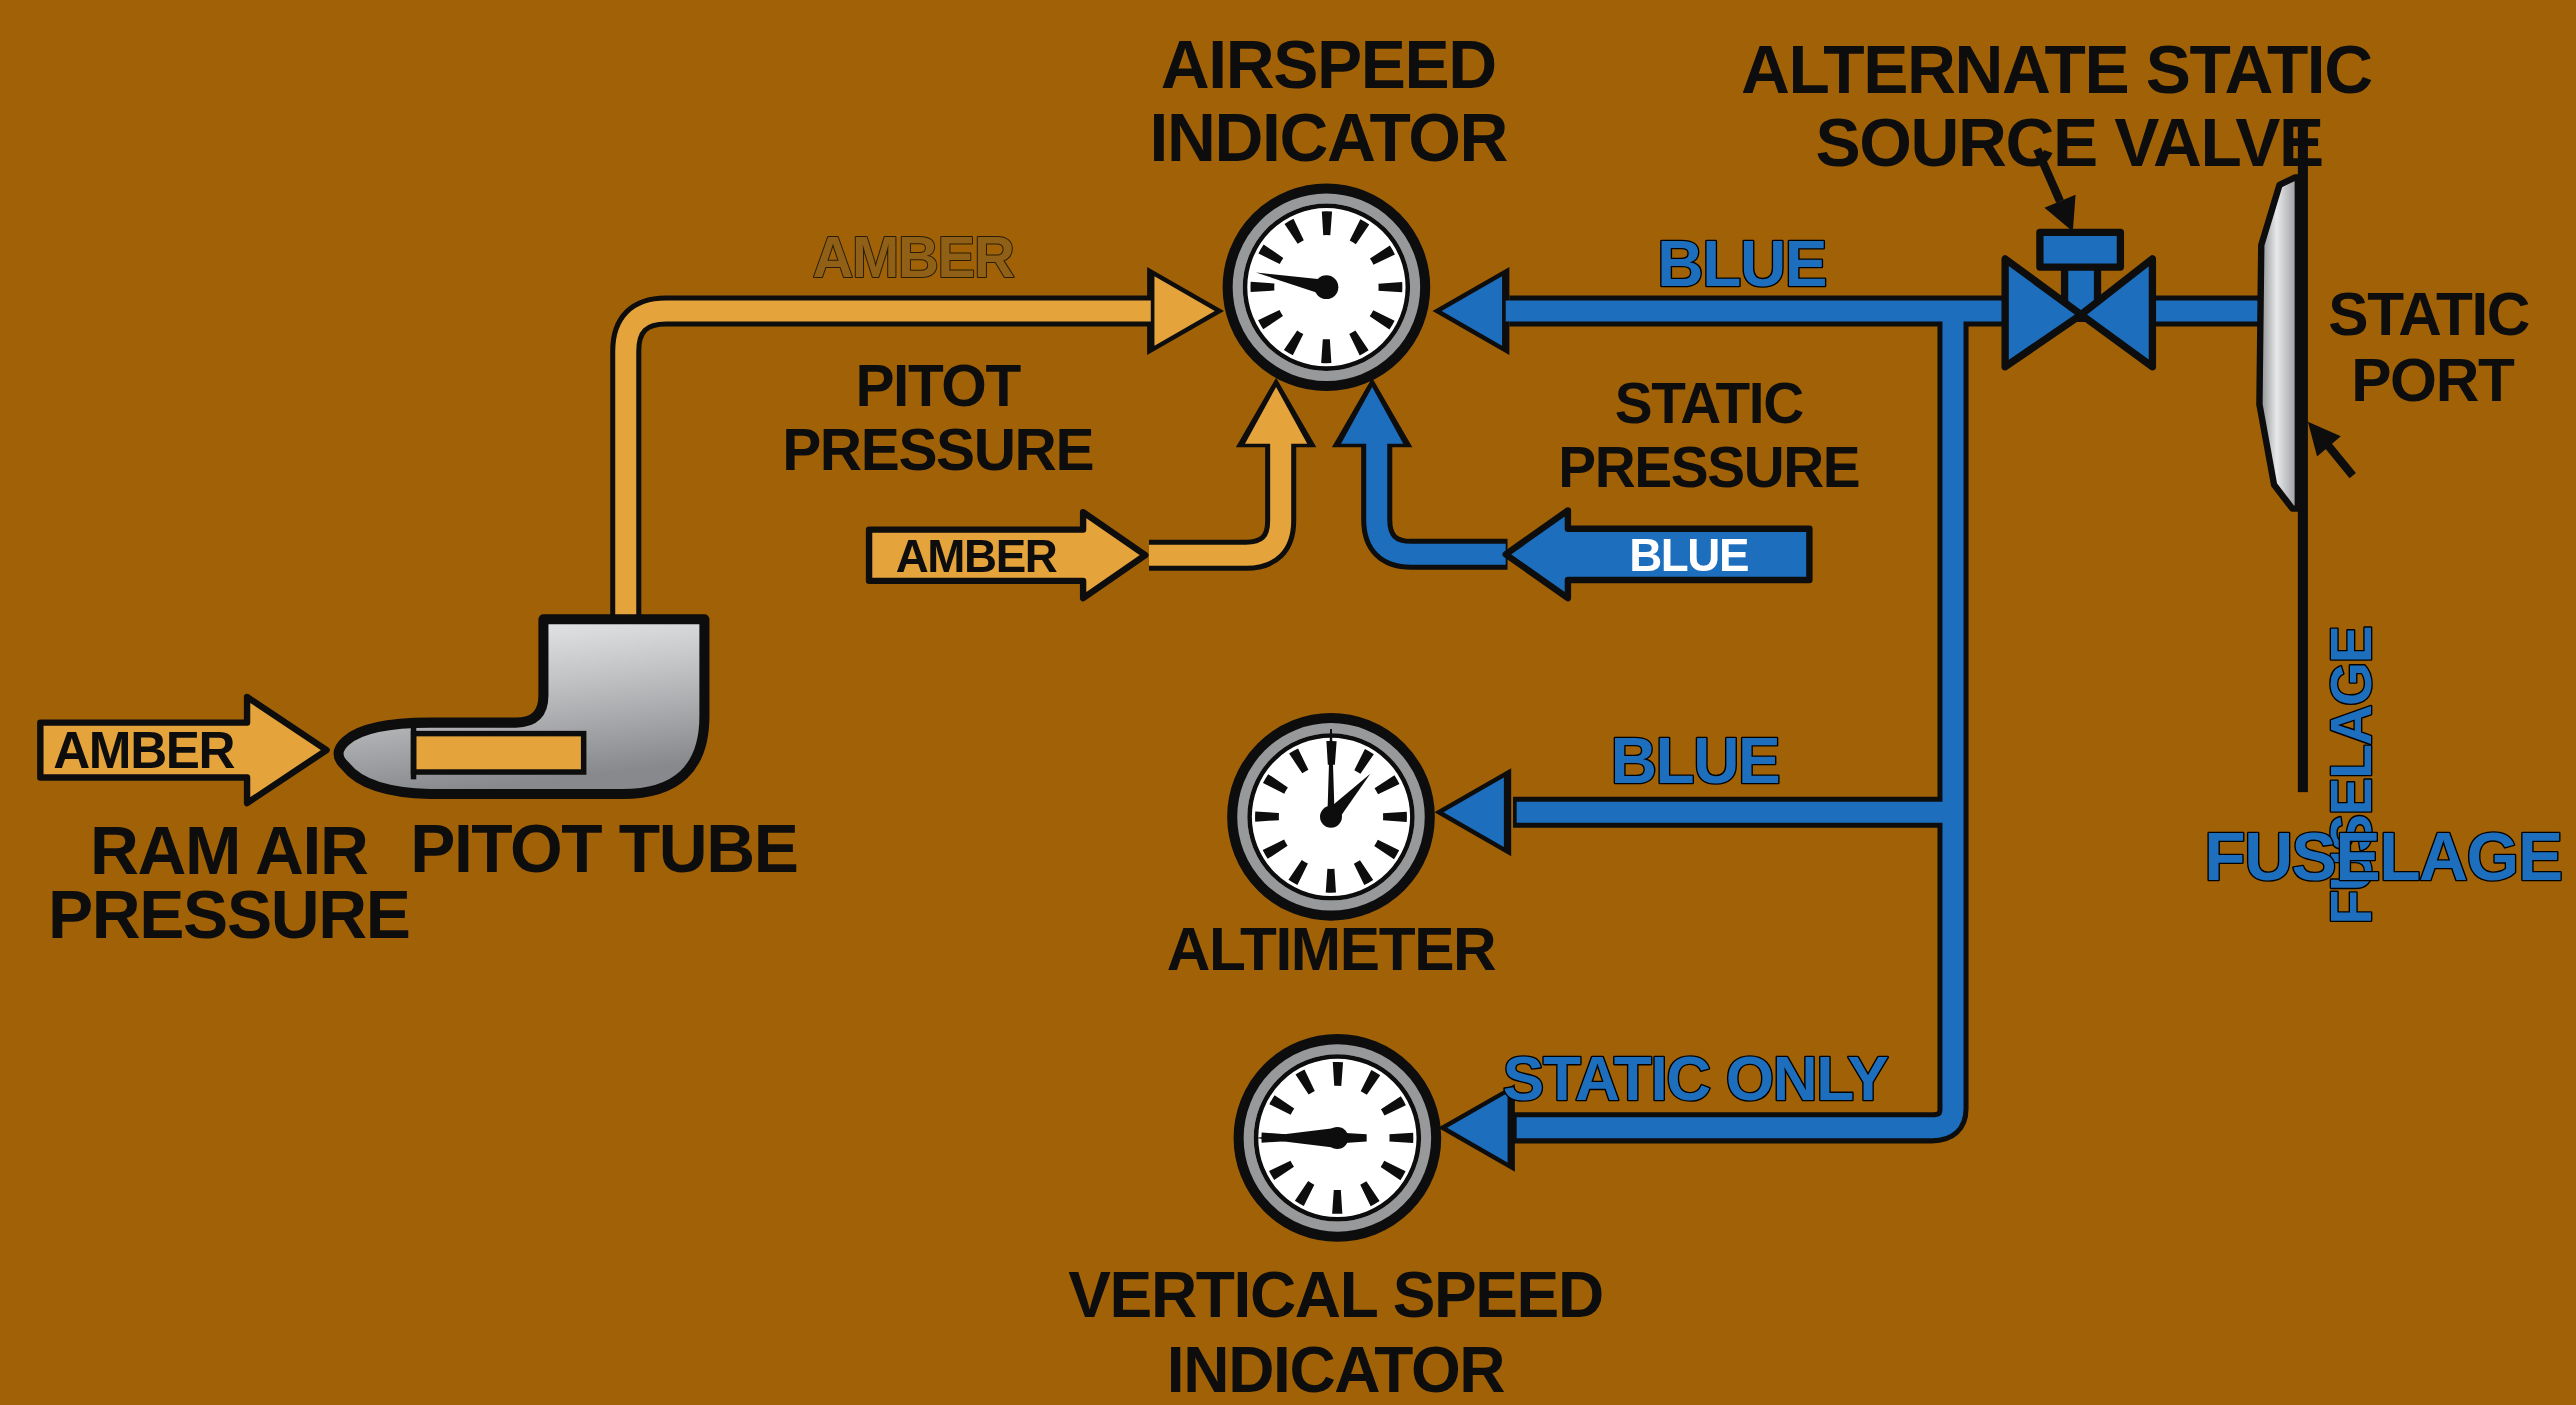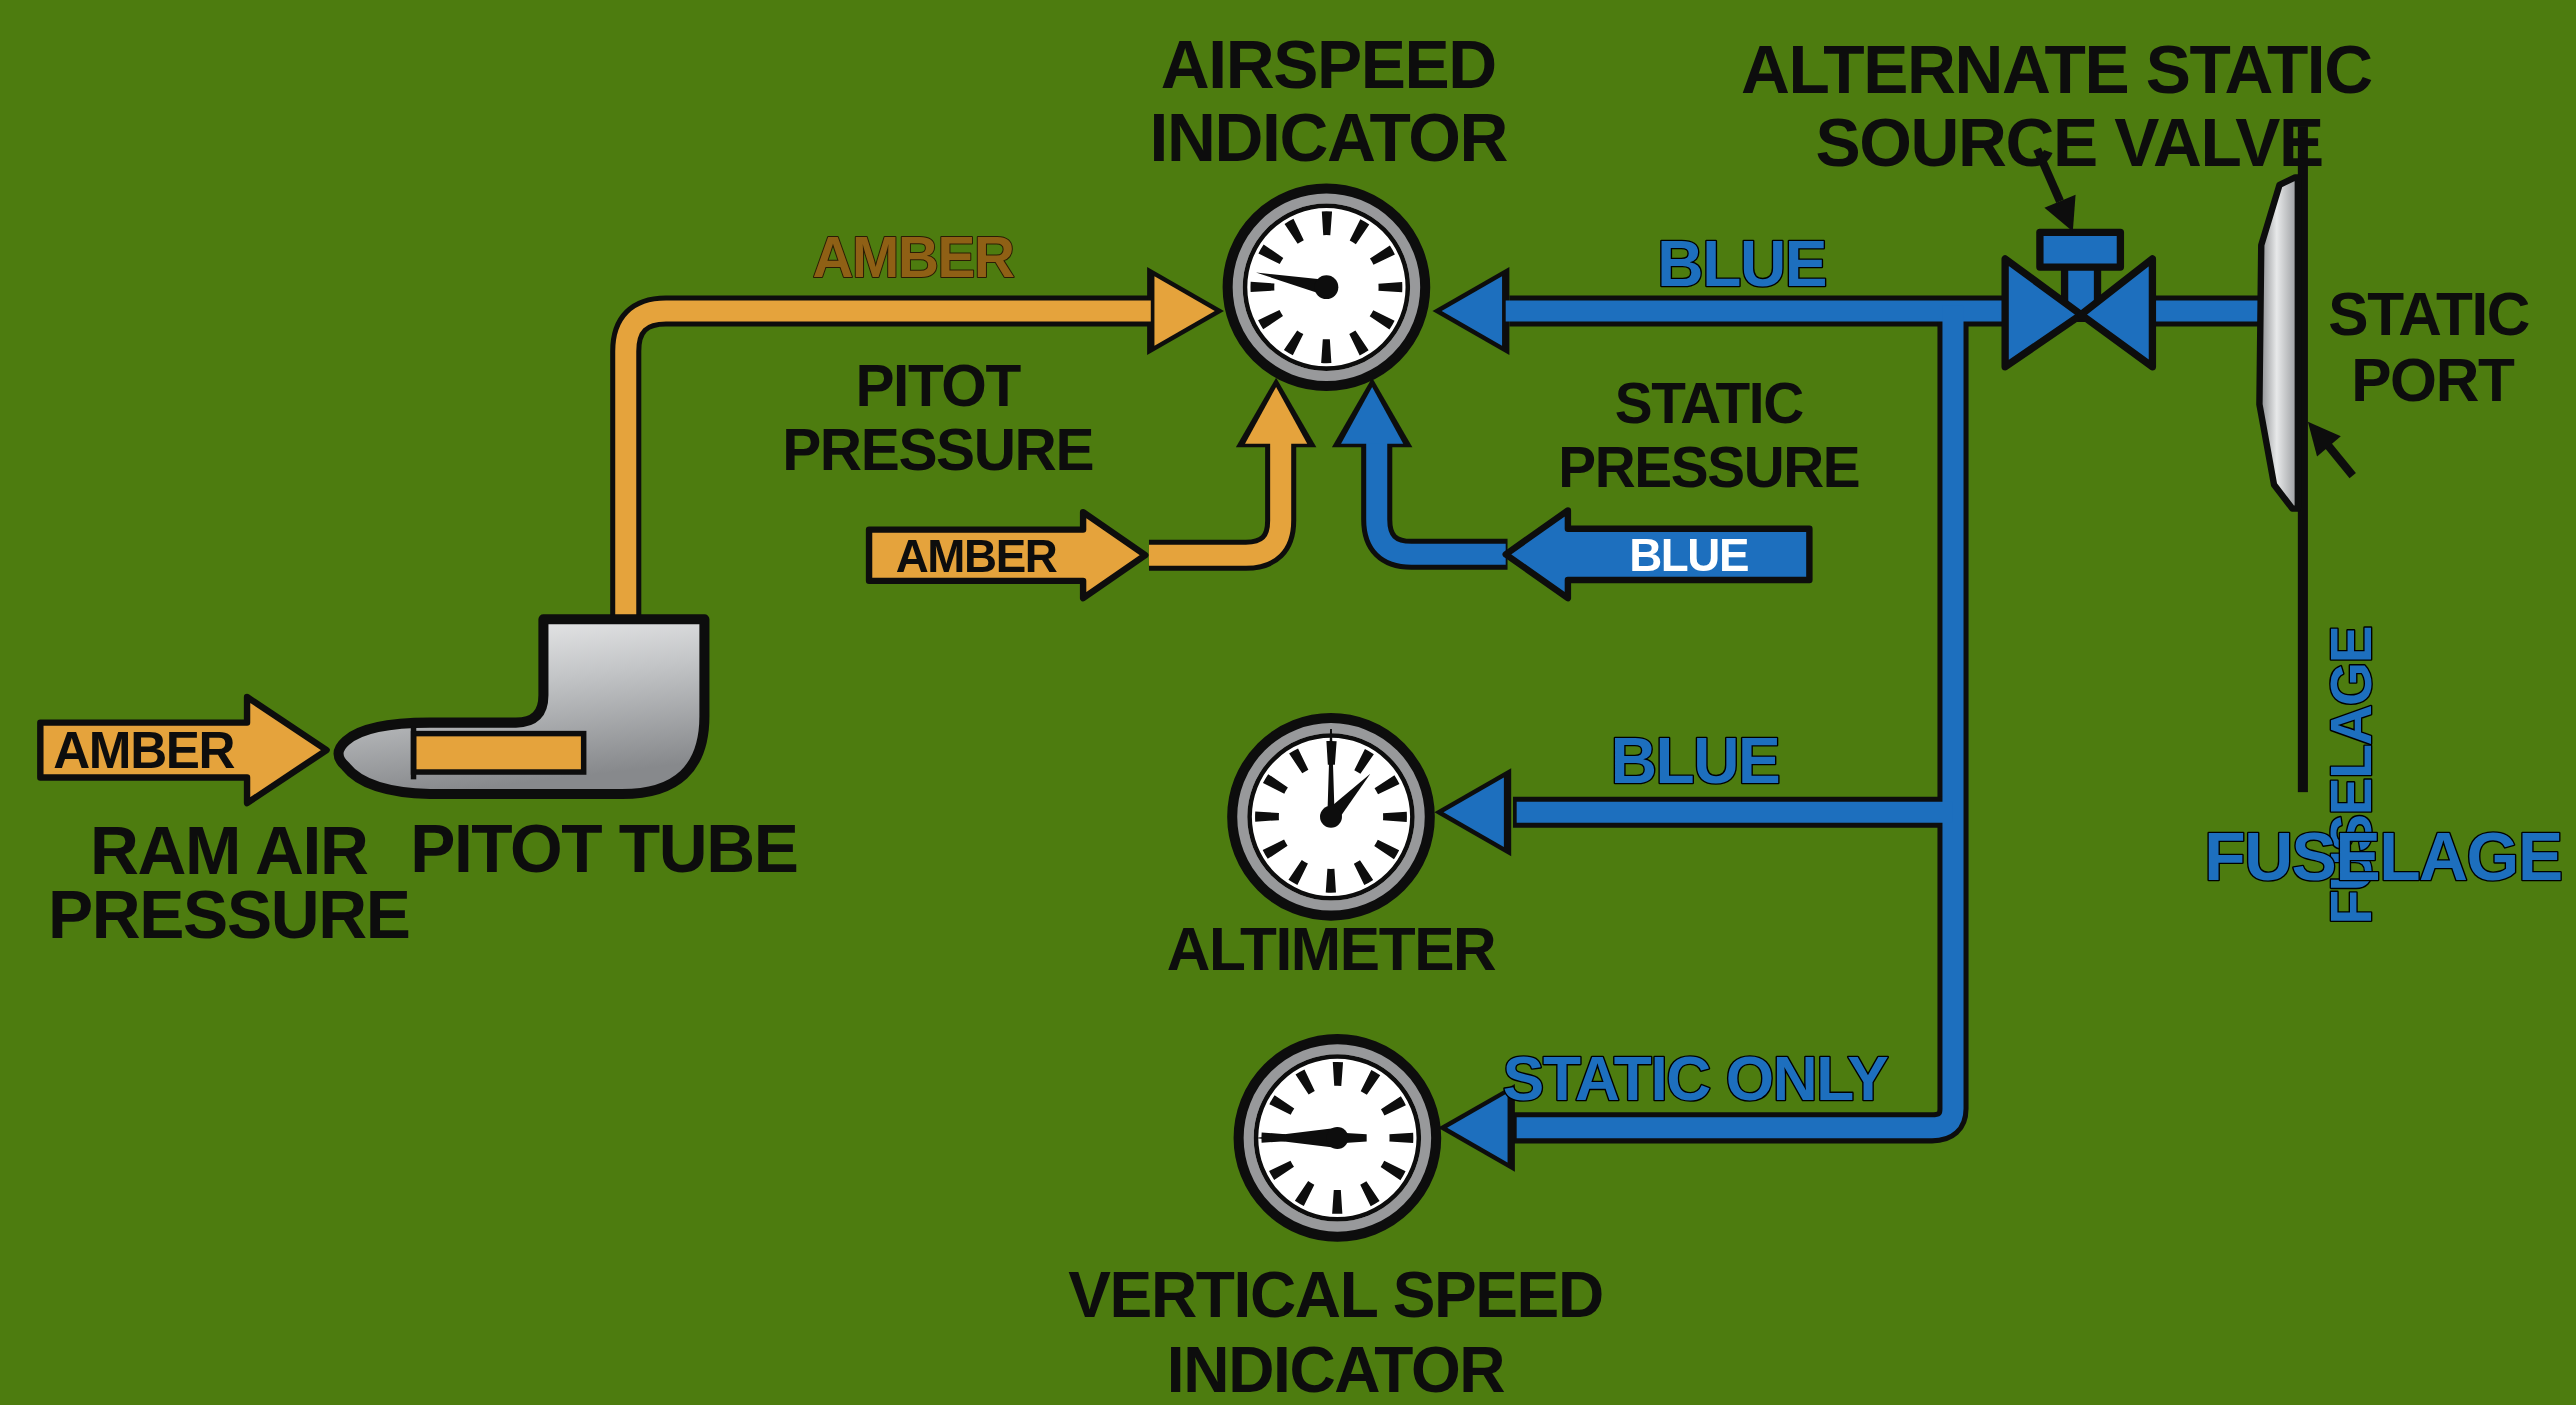--- a/index.html
+++ b/index.html
@@ -1,18 +1,18 @@
 <!DOCTYPE html>
 <html style="font-size:14.6px"><head>
 <meta charset="utf-8">
 <style>
   html,body{margin:0;padding:0;background:#e9e7e4;}
   .stage{
     position:relative;width:2576px;height:1405px;overflow:hidden;
-    background:#4d7c0f;
+    background:#a16207;
     font-family:"Liberation Sans",sans-serif;
   }
   .stage svg{position:absolute;left:0;top:0;display:block;}
   
   text{
     font-family:"Liberation Sans",sans-serif;
     font-weight:700;
     text-anchor:middle;
     letter-spacing:-1.5px;
     fill:#0d0d0d;

